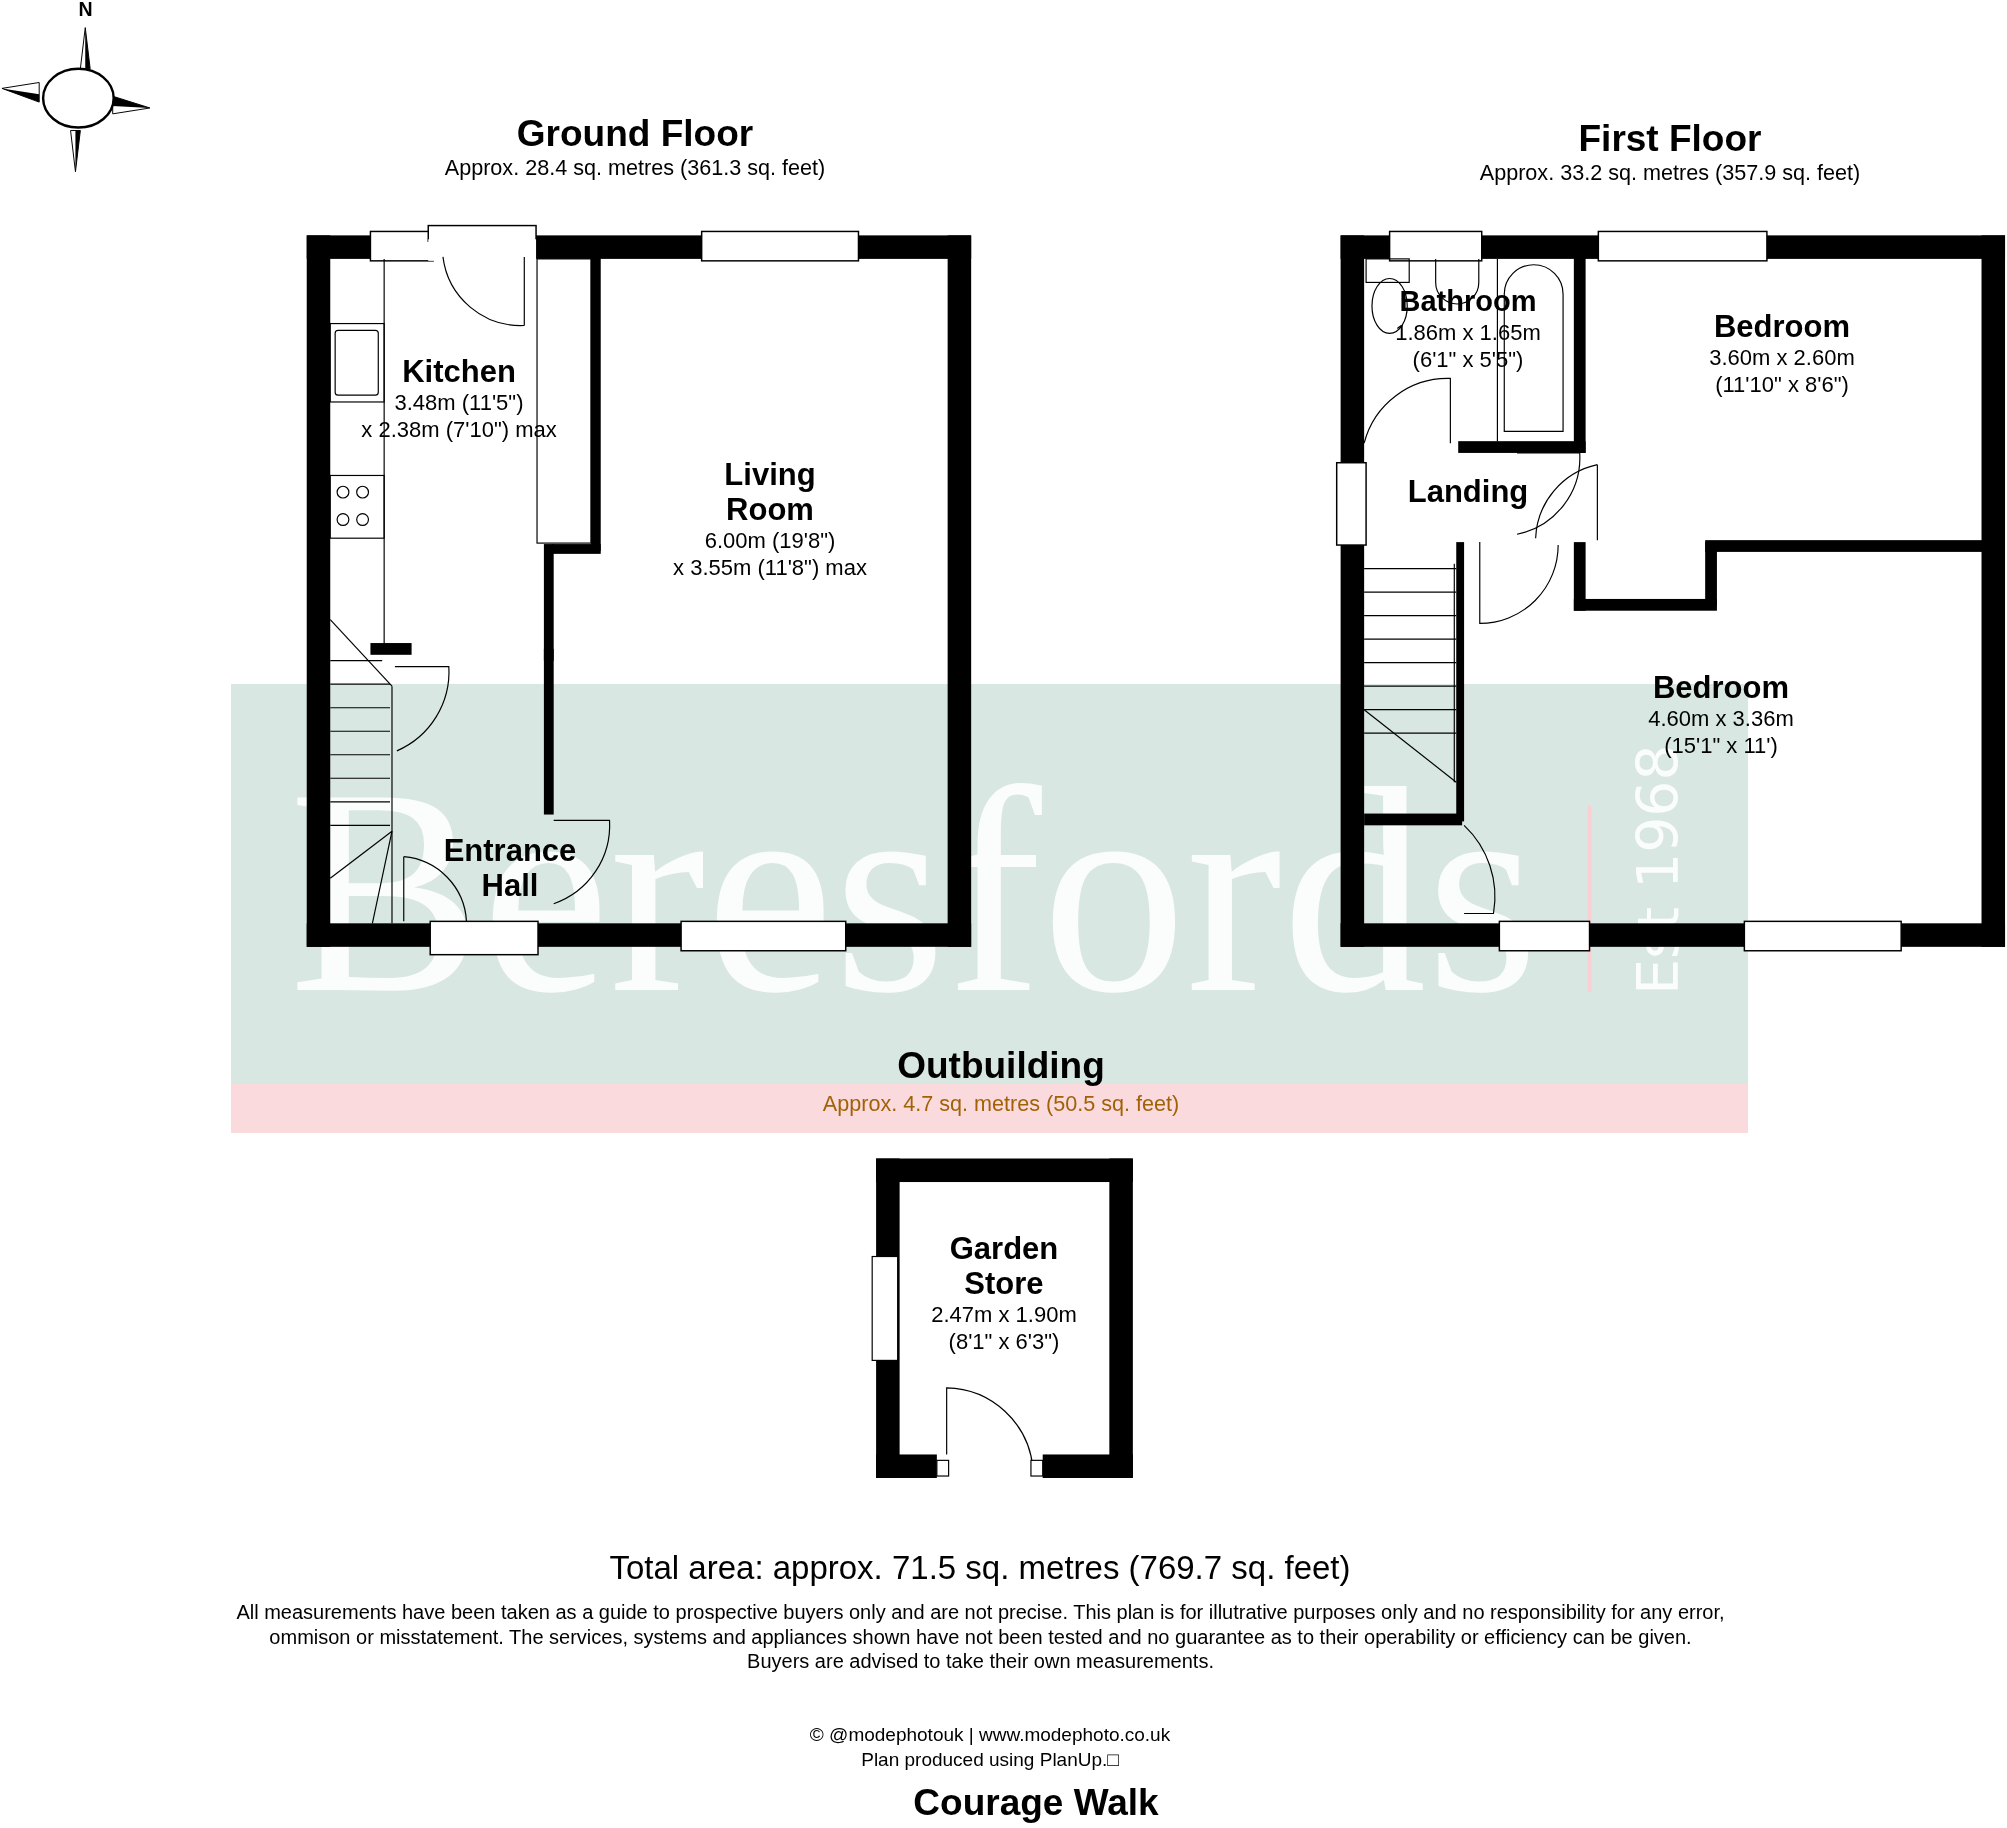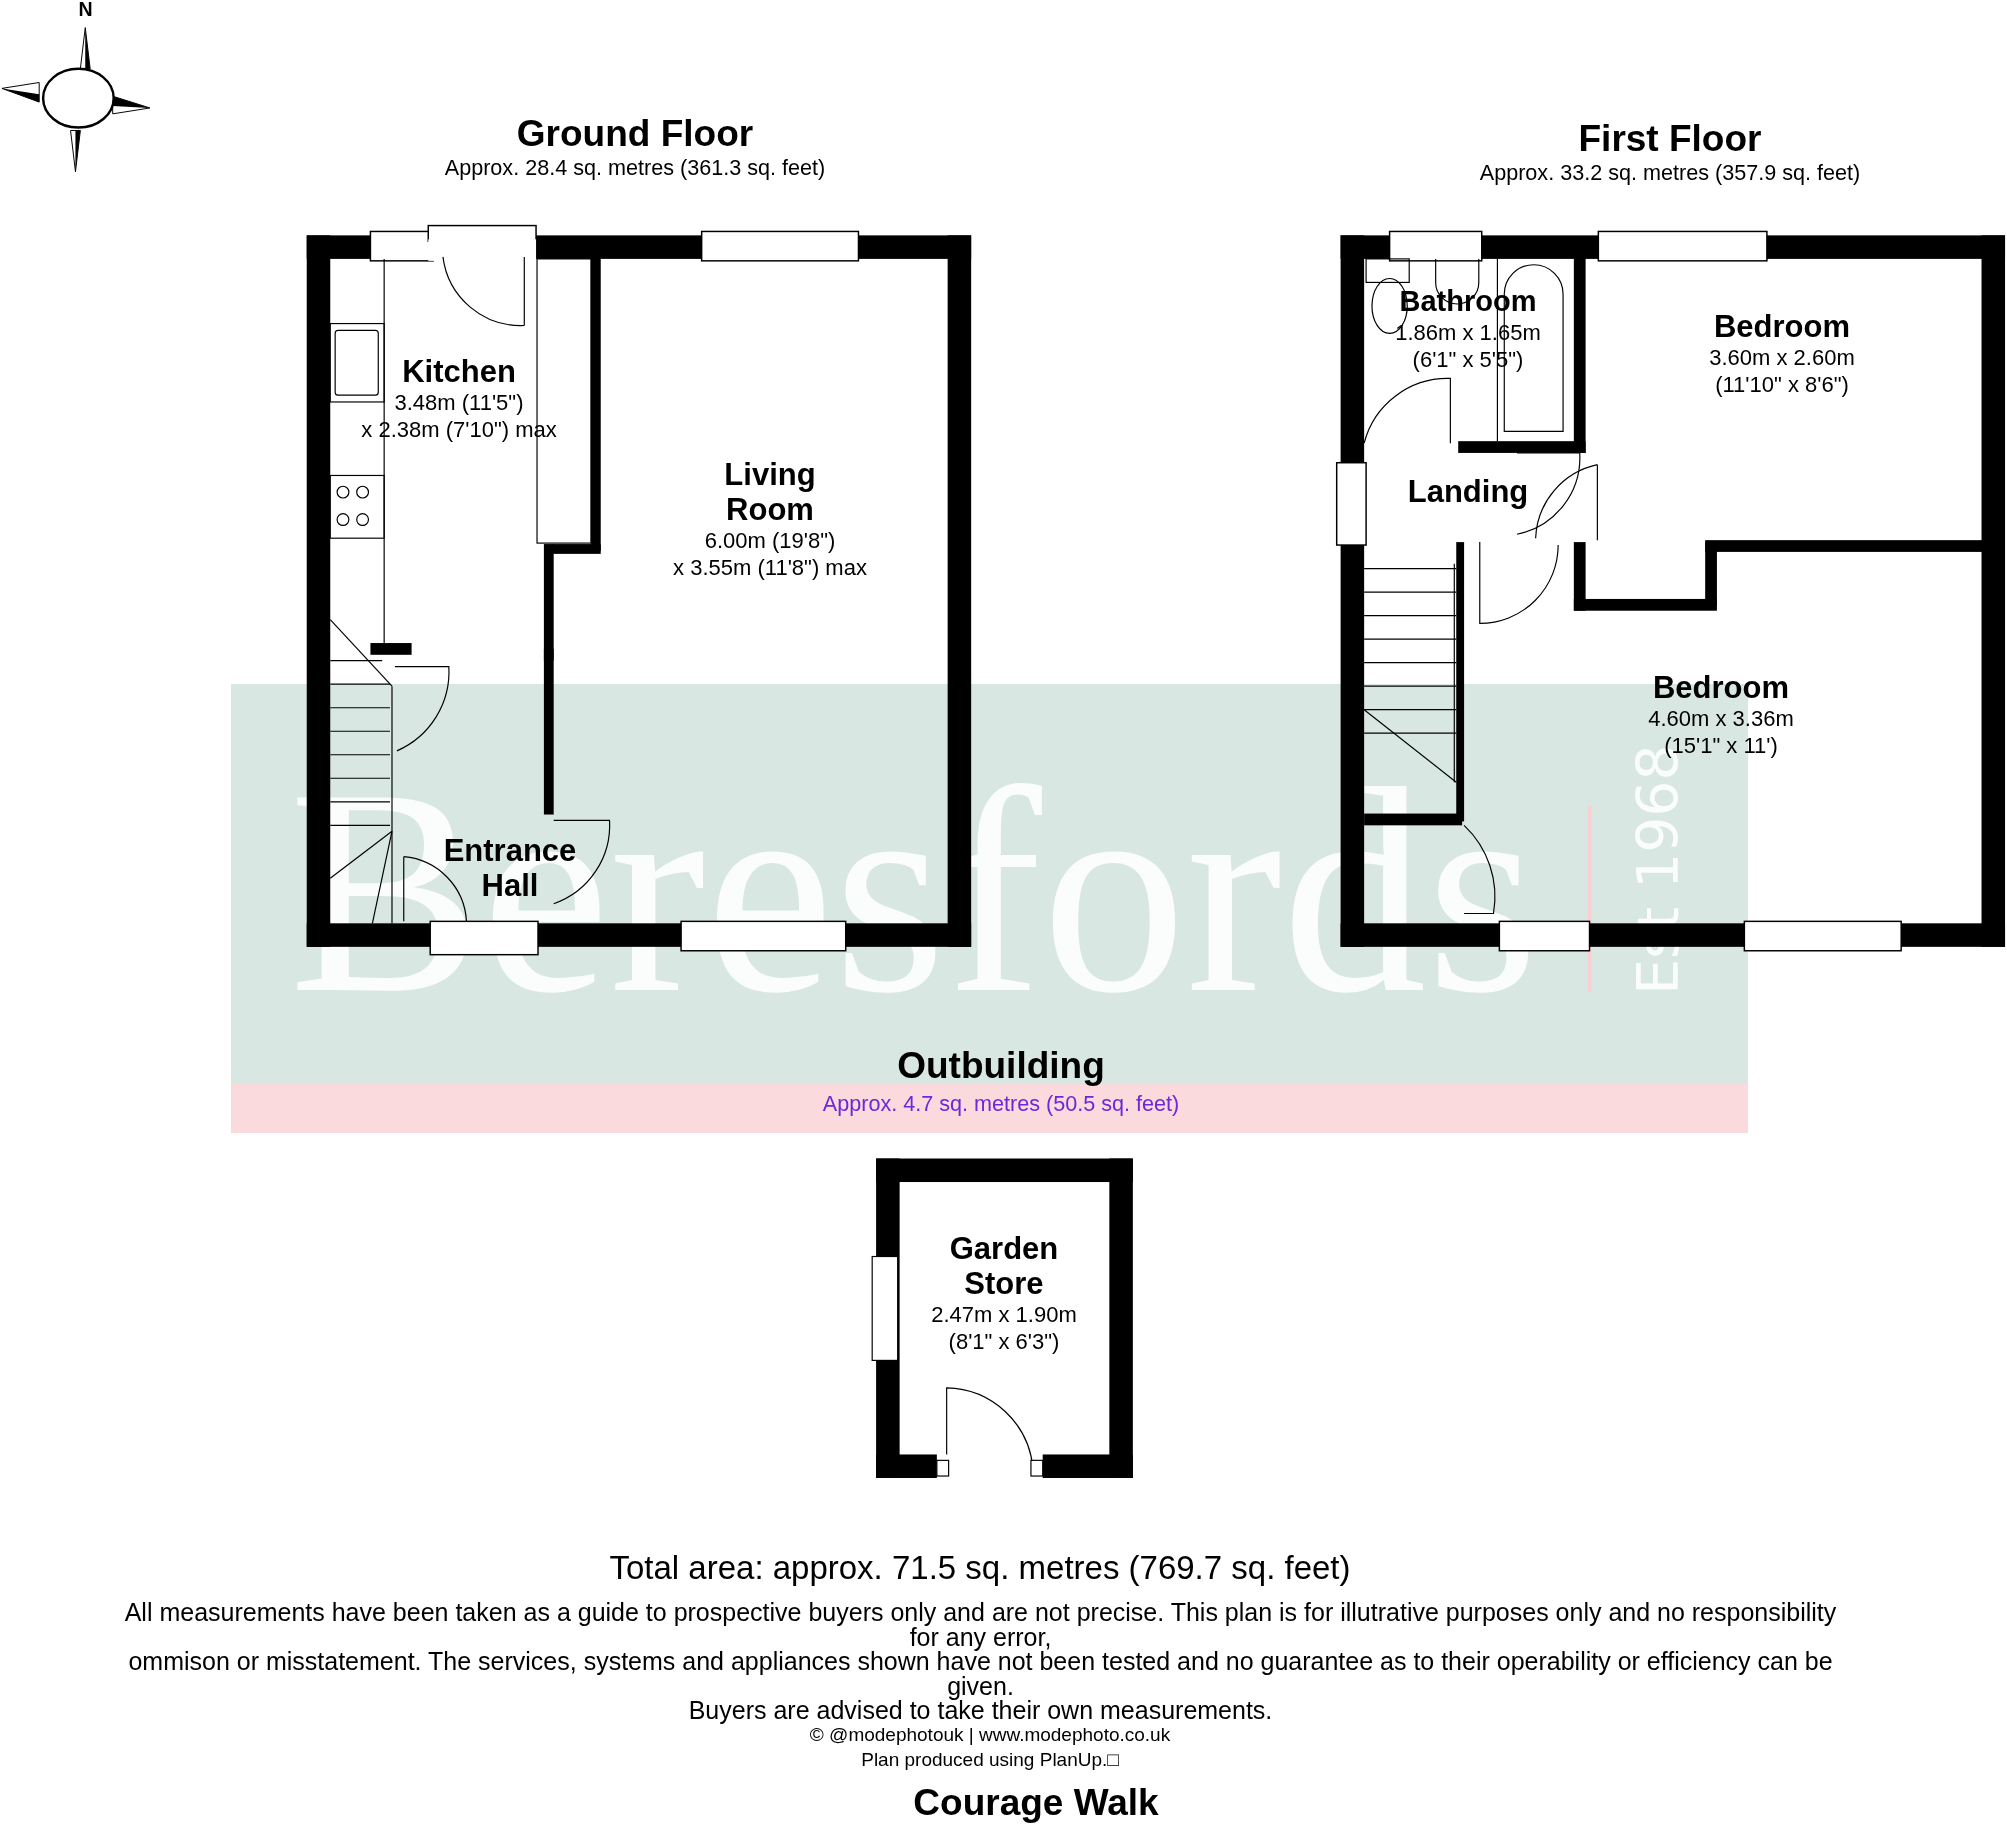--- a/index.html
+++ b/index.html
@@ -6,21 +6,21 @@
   body { width: 2007px; height: 1829px; position: relative; overflow: hidden;
          font-family: "Liberation Sans", sans-serif; color: #000; }
   .abs { position: absolute; }
   svg { position: absolute; left: 0; top: 0; }
   .floor-title { font-weight: bold; font-size: 37px; white-space: nowrap; }
   .floor-sub { font-size: 21.6px; white-space: nowrap; }
   .room-name { font-weight: bold; font-size: 31px; line-height: 35px; }
   .room-dim { font-size: 22px; line-height: 27.4px; white-space: nowrap; }
   .label { transform: translateX(-50%); text-align: center; }
   .total { font-size: 33px; white-space: nowrap; }
-  .disclaimer { font-size: 25px; line-height: 24.5px; text-align: center; }
+  .disclaimer { font-size: 20px; line-height: 24.5px; text-align: center; }
   .credit { font-size: 19px; line-height: 24.5px; text-align: center; }
   .address { font-weight: bold; font-size: 37px; margin-left: 48px; }
   .wm-text { font-family: "Liberation Serif", serif; }
 </style>
 </head>
 <body>
 
 <div class="abs" style="left:231px; top:684px; width:1517px; height:400px; background:#d8e7e2;"></div>
 <div class="abs" style="left:231px; top:1084px; width:1517px; height:49px; background:#fadadd;"></div>
 
@@ -177,21 +177,21 @@
 <div class="abs label" style="left:635px; top:113px;">
   <div class="floor-title">Ground Floor</div>
   <div class="floor-sub">Approx. 28.4 sq. metres (361.3 sq. feet)</div>
 </div>
 <div class="abs label" style="left:1670px; top:118px;">
   <div class="floor-title">First Floor</div>
   <div class="floor-sub">Approx. 33.2 sq. metres (357.9 sq. feet)</div>
 </div>
 <div class="abs label" style="left:1001px; top:1045px;">
   <div class="floor-title">Outbuilding</div>
-  <div class="floor-sub" style="margin-top:3.9px; color:#6d28d9;">Approx. 4.7 sq. metres (50.5 sq. feet)</div>
+  <div class="floor-sub" style="margin-top:3.9px; color:#a16207;">Approx. 4.7 sq. metres (50.5 sq. feet)</div>
 </div>
 
 <div class="abs label" style="left:459px; top:354px;">
   <div class="room-name">Kitchen</div>
   <div class="room-dim">3.48m (11'5")</div>
   <div class="room-dim">x 2.38m (7'10") max</div>
 </div>
 <div class="abs label" style="left:770px; top:457px;">
   <div class="room-name">Living</div>
   <div class="room-name">Room</div>

